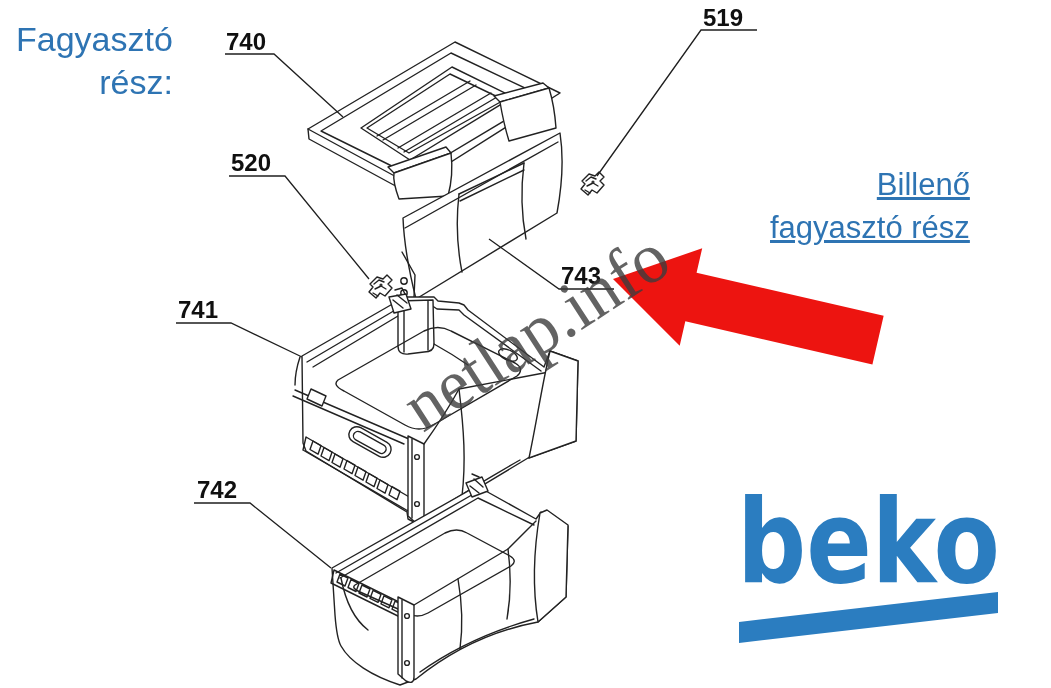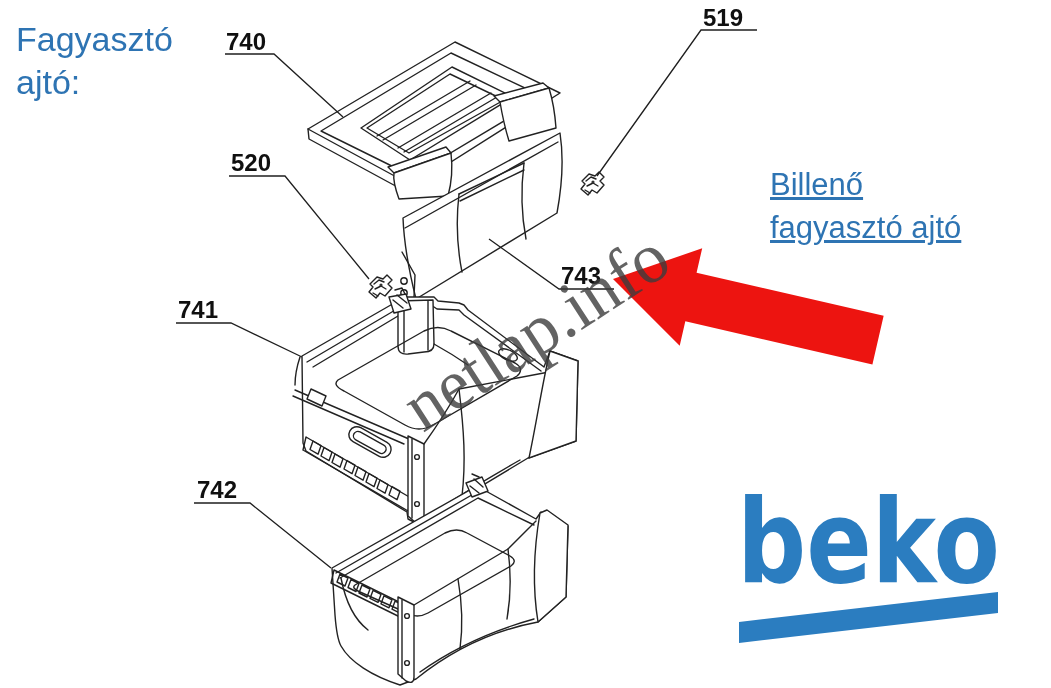--- a/index.html
+++ b/index.html
@@ -14,21 +14,21 @@
   .fw  { fill:#ffffff; }
   .fd  { fill:#333; stroke:none; }
   .leader { stroke:#1f1f1f; stroke-width:1.3; fill:none; }
   .plabel { font-family:"Liberation Sans",sans-serif; font-weight:bold; font-size:24px; fill:#101010; }
   .arrow  { fill:var(--c-arrow_red,#ed1410); }
   .wm {
     fill:var(--c-watermark_gray,#3d3d3d); opacity:.8;
     font-family:"Liberation Serif","DejaVu Serif",serif; font-size:72px;
   }
 
-  .blue-text { color:var(--c-accent_blue,#2e74b3); position:absolute; }
+  .blue-text { color:var(--c-accent_blue,#2e74b3); position:absolute;text-align:right; }
   #title   { left:16px; top:18px;  font-size:34px; line-height:1.26; }
   #callout { left:770px; top:163px; font-size:31px; line-height:1.39;text-decoration:underline; }
   .blue-text span { display:block; white-space:nowrap; }
 
   #logo { position:absolute; left:722px; top:468px; }
   .logo-fill { fill:var(--c-logo_blue,#2b7dc0); }
   .logo-text { font-family:"DejaVu Sans",sans-serif; font-weight:bold; }
 </style>
 </head>
 <body>
@@ -164,26 +164,26 @@
       <text class="plabel" x="561" y="284">743</text>
     </g>
 
     <path class="arrow" transform="translate(613,279) rotate(13)" d="M0,0 L80,-50 L80,-25 L272,-25 L272,25 L80,25 L80,50 Z"></path>
 
     <text class="wm" transform="translate(423,433) rotate(-33)" textLength="300" lengthAdjust="spacingAndGlyphs">netlap.info</text>
   </svg>
 
   <div id="title" class="blue-text">
     <span>Fagyasztó</span>
-    <span>ajtó:</span>
+    <span>rész:</span>
   </div>
 
   <div id="callout" class="blue-text">
     <span>Billenő</span>
-    <span>fagyasztó ajtó</span>
+    <span>fagyasztó rész</span>
   </div>
 
   <svg id="logo" width="300" height="200" viewBox="0 0 300 200">
     <text class="logo-text logo-fill" x="15" y="114" font-size="116" textLength="263" lengthAdjust="spacingAndGlyphs">beko</text>
     <polygon class="logo-fill" points="17,154 276,124 276,145 17,175"></polygon>
   </svg>
 
 </div>
 
 </body></html>

